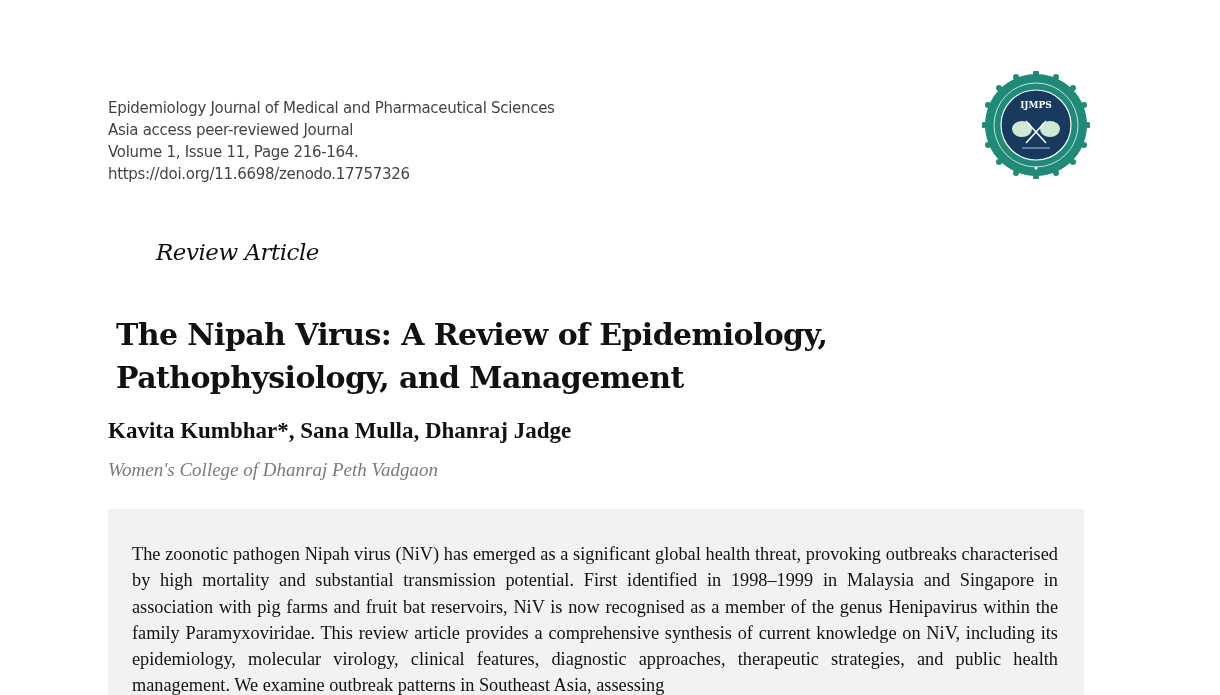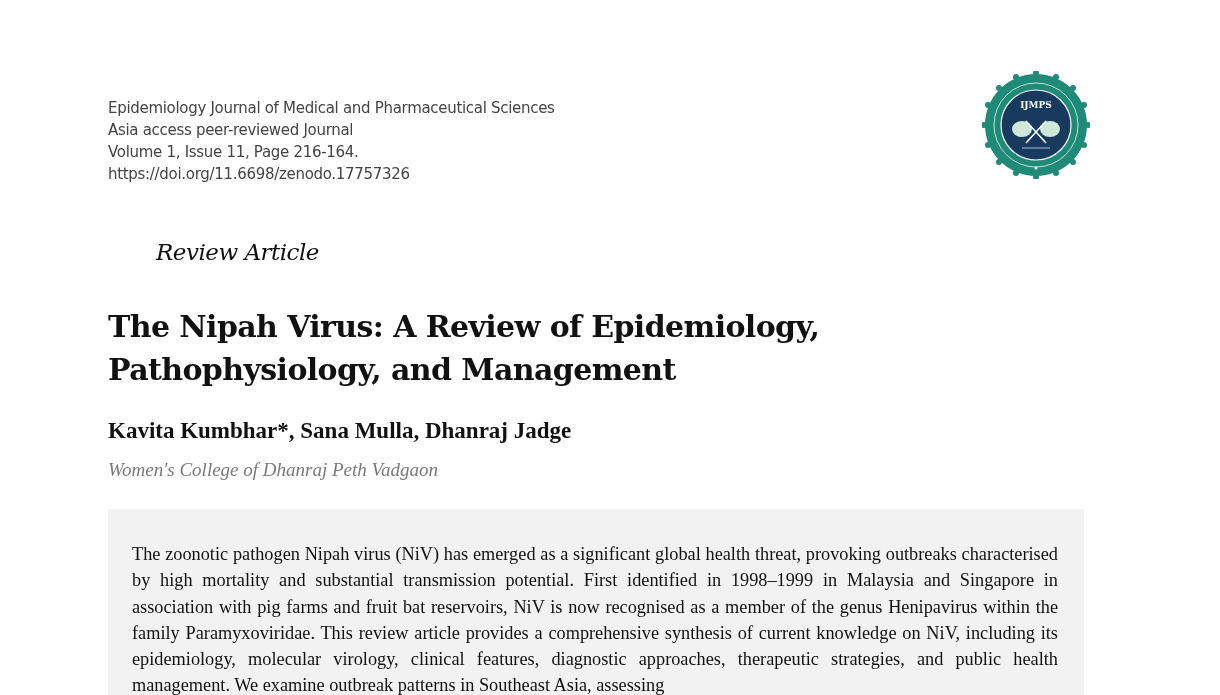--- a/index.html
+++ b/index.html
@@ -19,21 +19,21 @@
     position: absolute; left: 982px; top: 71px; width: 108px; height: 108px;
   }
   .article-type {
     position: absolute; left: 108px; top: 239px;
     font-family: "DejaVu Serif", serif; font-style: italic;
     font-size: 23px; color: #111; letter-spacing: -0.5px; margin-left: 48px;
   }
   .title {
     position: absolute; left: 108px; top: 305px; width: 800px;
     font-family: "DejaVu Serif", serif; font-weight: bold;
-    font-size: 30px; line-height: 43px; color: #111; margin: 0;
+    font-size: 30px; line-height: 43px; color: #111; margin: 8px;
     letter-spacing: -0.6px;
   }
   .authors {
     position: absolute; left: 108px; top: 418px;
     font-family: "Liberation Serif", serif; font-weight: bold;
     font-size: 23px; color: #111; text-align: center;
   }
   .affiliation {
     position: absolute; left: 108px; top: 459px;
     font-family: "Liberation Serif", serif; font-style: italic;

